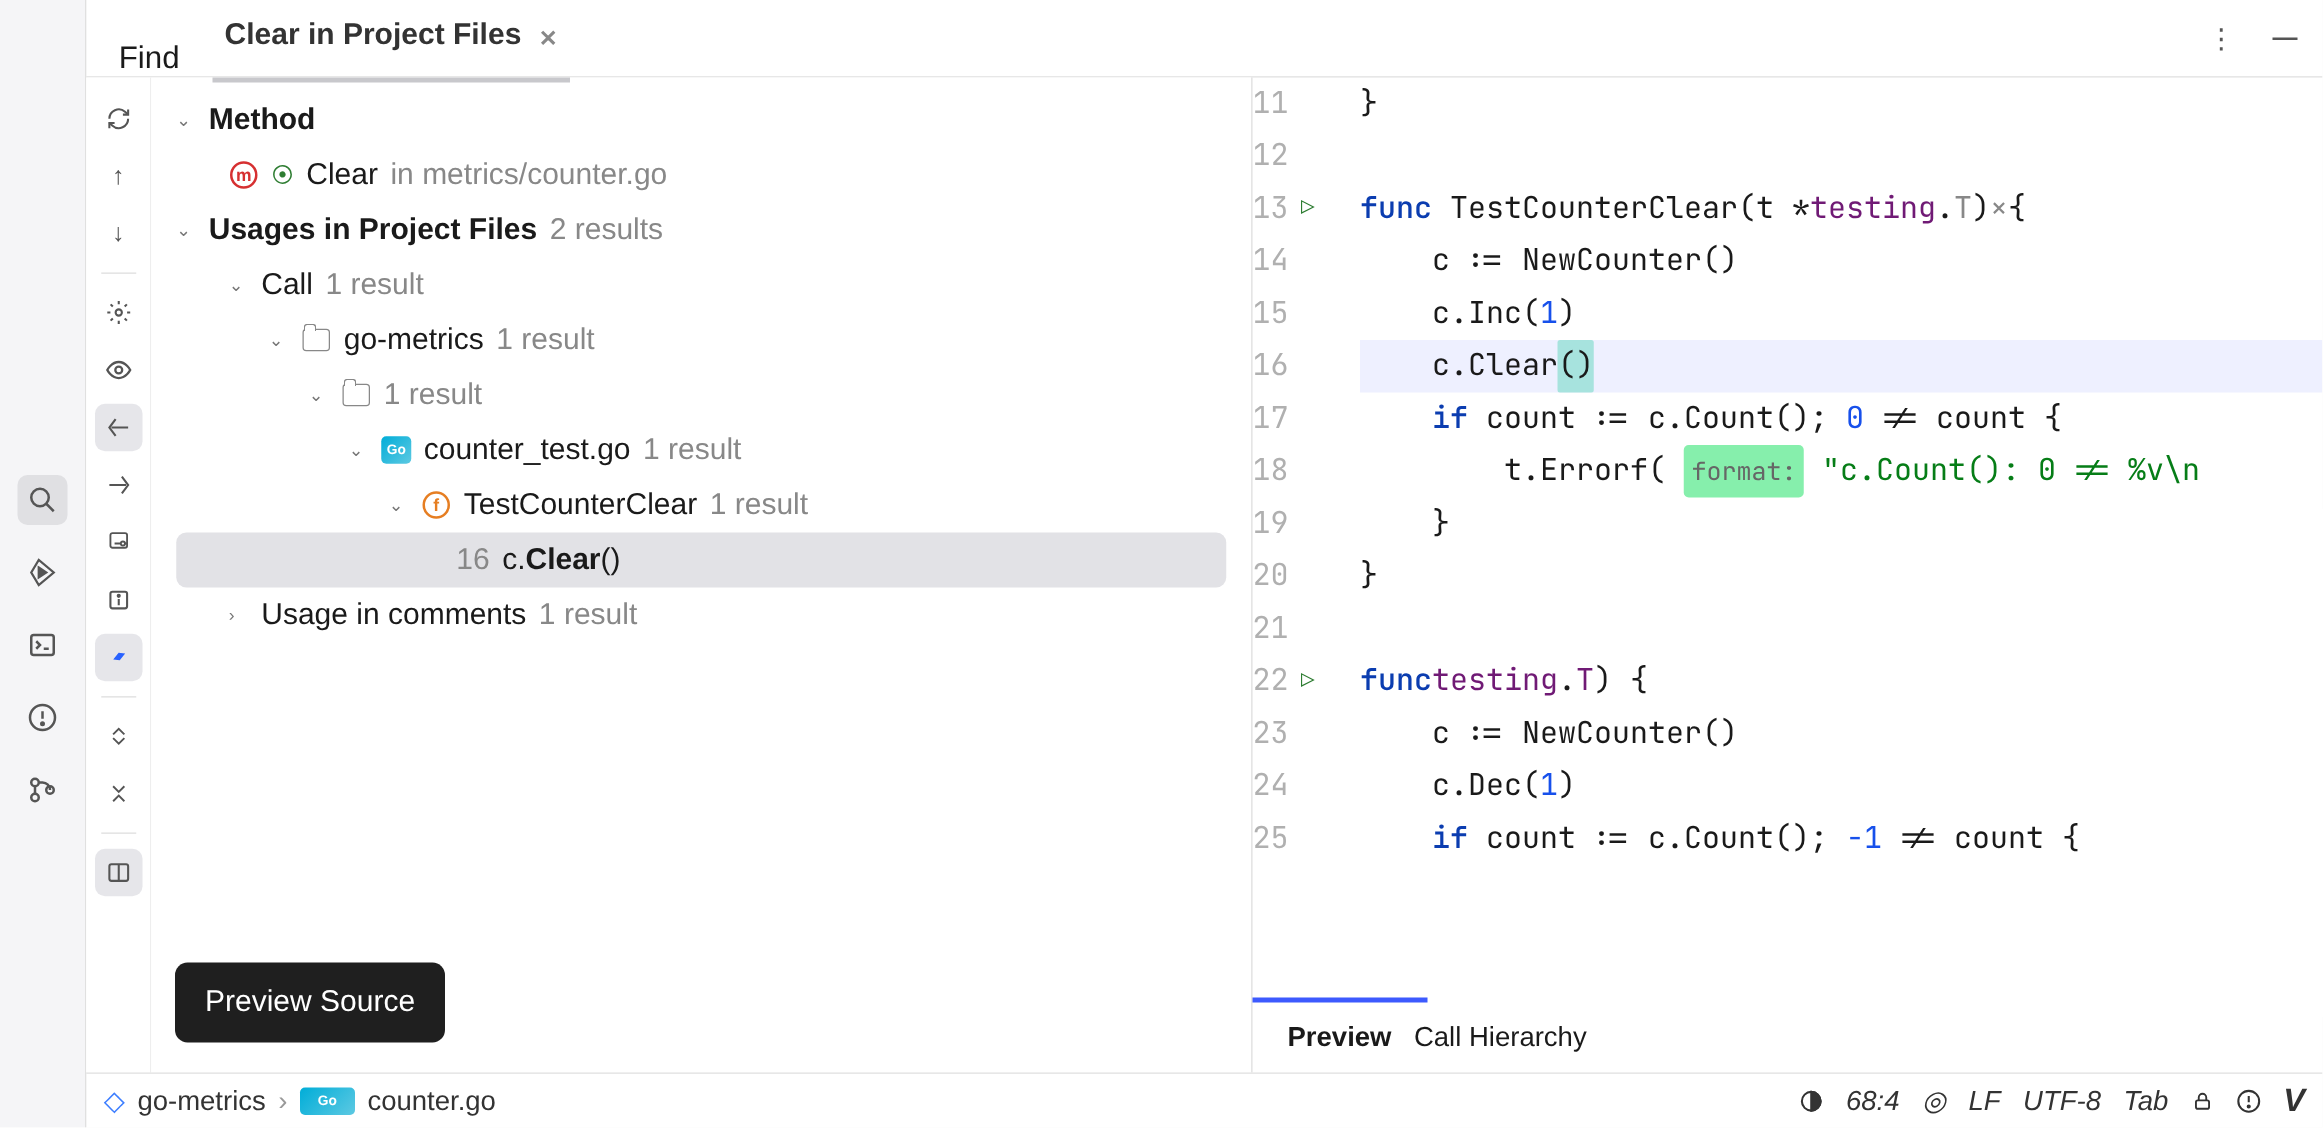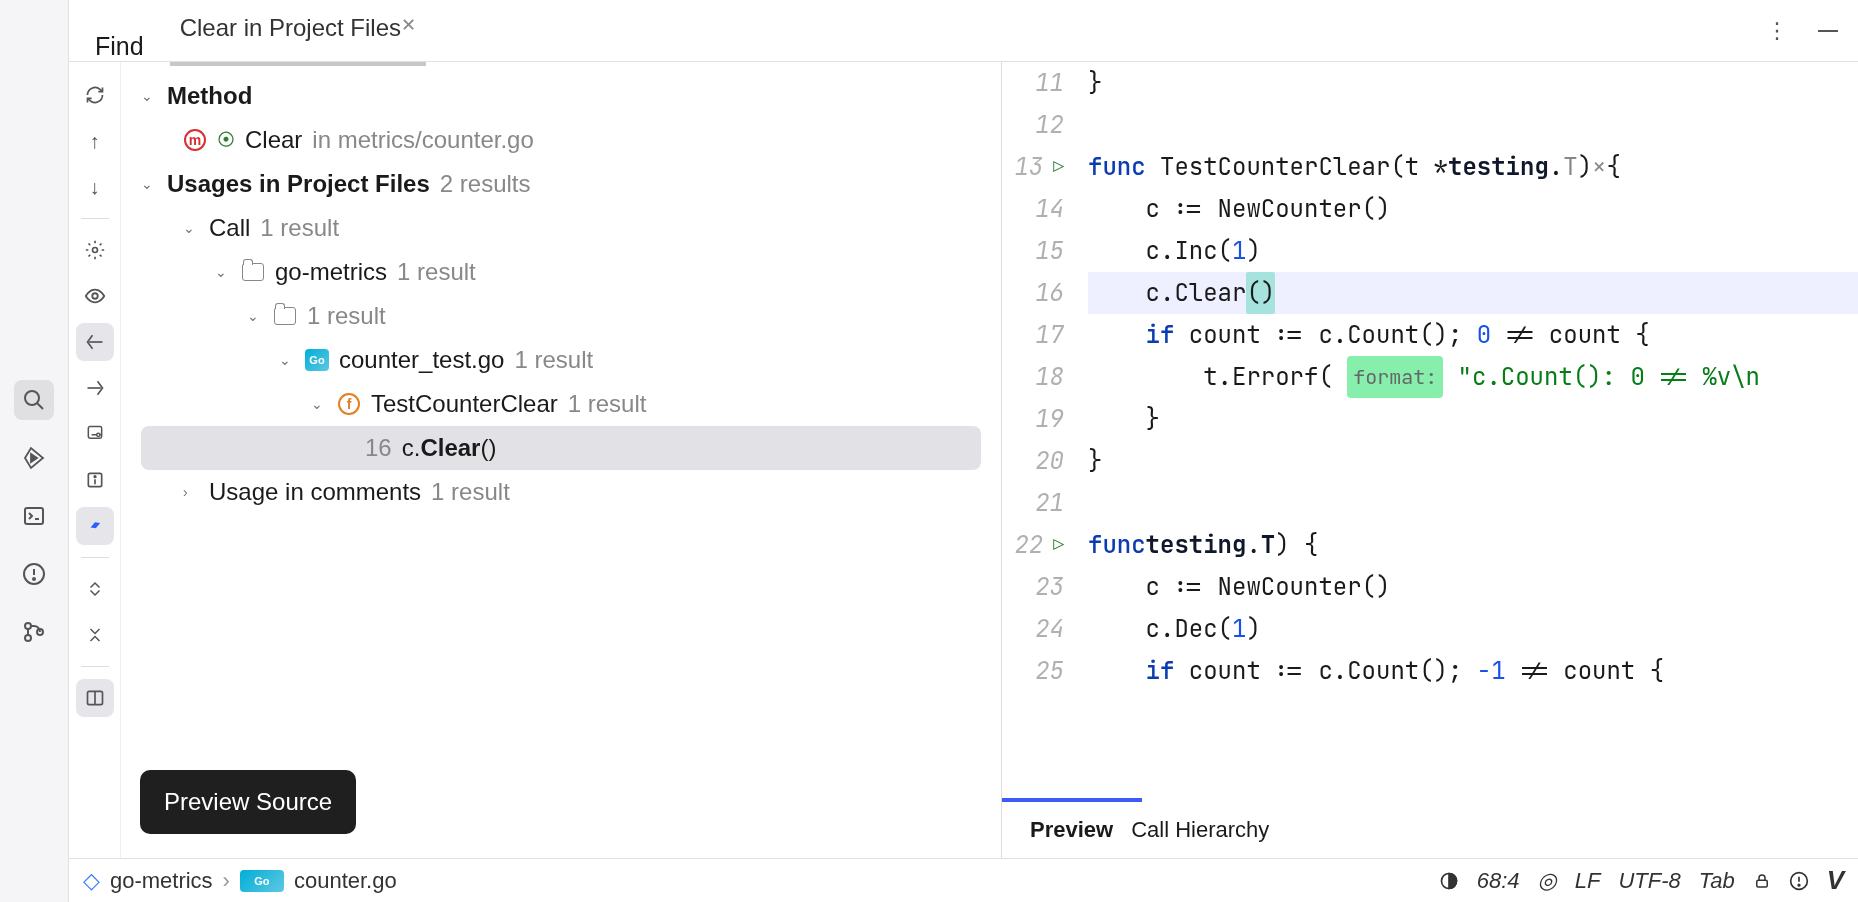--- a/index.html
+++ b/index.html
@@ -11,21 +11,21 @@
 .left-rail { width: 69px; background: #f5f5f7; border-right: 1px solid #e0e0e0; display: flex; flex-direction: column; align-items: center; padding-top: 380px; gap: 18px; }
 .left-rail .rail-icon { width: 40px; height: 40px; display: flex; align-items: center; justify-content: center; border-radius: 8px; cursor: pointer; color: #555; }
 .left-rail .rail-icon.active { background: #e0e0e3; }
 
 
 .main { flex: 1; display: flex; flex-direction: column; min-width: 0; }
 
 
 .top-tabs { height: 62px; border-bottom: 1px solid #e0e0e0; display: flex; align-items: center; padding: 0 20px; gap: 30px; }
 .top-tabs .tab-find { font-size: 25px; font-weight: 400; padding: 0 6px; cursor: pointer; margin-top: 32px; }
-.top-tabs .tab-clear { font-size: 24px; font-weight: 400; color: #333; display: flex; align-items: flex-start; gap: 0; cursor: pointer; position: relative; padding-bottom: 6px; }
+.top-tabs .tab-clear { font-size: 24px; font-weight: 700; color: #333; display: flex; align-items: flex-end; gap: 14px; cursor: pointer; position: relative; padding-bottom: 6px; }
 .top-tabs .tab-clear::after { content: ""; position: absolute; left: -10px; right: -10px; bottom: -18px; height: 4px; background: #c8c8cc; }
 .close-x { color: #888; font-size: 18px; cursor: pointer; }
 .top-tabs .spacer { flex: 1; }
 .top-tabs .top-right { display: flex; align-items: center; gap: 30px; color: #555; }
 .top-tabs .top-right .dots { font-size: 22px; }
 .top-tabs .top-right .minimize { width: 20px; height: 2px; background: #555; }
 
 
 .body { flex: 1; display: flex; min-height: 0; }
 
@@ -56,27 +56,27 @@
 .goicon { width: 44px; height: 22px; background: linear-gradient(135deg,#00add8,#5dc9e2); border-radius: 4px; display: flex; align-items: center; justify-content: center; color: #fff; font-size: 11px; font-weight: 700; }
 .folder { width: 22px; height: 18px; border: 1.5px solid #888; border-radius: 3px; background: #fff; position: relative; }
 .folder::before { content:""; position:absolute; top:-5px; left:0; width:8px; height:5px; border:1.5px solid #888; border-bottom:none; border-radius:3px 3px 0 0; background:#fff; }
 .lock-icon { color: #2e7d32; font-size: 18px; }
 .tooltip { position: absolute; left: 112px; top: 770px; background: #1f1f1f; color: #fff; padding: 18px 24px; border-radius: 10px; font-size: 24px; z-index: 10; margin-left: 28px; }
 
 
 .editor-wrap { flex: 1; display: flex; flex-direction: column; border-left: 1px solid #ddd; min-width: 0; }
 .editor { flex: 1; display: flex; font-family: "JetBrains Mono", Consolas, monospace; font-size: 24px; line-height: 42px; overflow: hidden; }
 .gutter { width: 78px; text-align: right; color: #b0b0b0; padding-right: 16px; user-select: none; }
-.gutter .ln { height: 42px; display: flex; align-items: center; justify-content: flex-end; gap: 6px; font-style: italic; }
+.gutter .ln { height: 42px; display: flex; align-items: center; gap: 6px; }
 .run-tri { color: #2e7d32; font-size: 18px; margin-left: 4px; }
 .code { flex: 1; padding-left: 8px; }
 .code-line { height: 42px; white-space: pre; display: flex; align-items: center; }
 .code-line.hl { background: #eef0ff; }
 .kw { color: #0b3db0; font-weight: 500; }
-.typ { color: #0f172a; font-weight: bold; }
+.typ { color: #701a75; }
 .str { color: #067d17; }
 .num { color: #1750eb; }
 .hint { background: #86efac; color: #666; border-radius: 4px; padding: 0 6px; font-size: 20px; }
 .sel { background: #a7e3de; border-radius: 2px; }
 .dimcode { color: #888; }
 .inlay-close { color: #888; cursor: pointer; }
 
 .editor-bottom { height: 60px; border-top: 4px solid transparent; display: flex; align-items: center; padding: 0 28px; gap: 18px; position: relative; }
 .editor-bottom::before { content: ""; position: absolute; top: -4px; left: 0; width: 140px; height: 4px; background: #3d5afe; }
 .editor-bottom .btab { font-size: 22px; cursor: pointer; }

